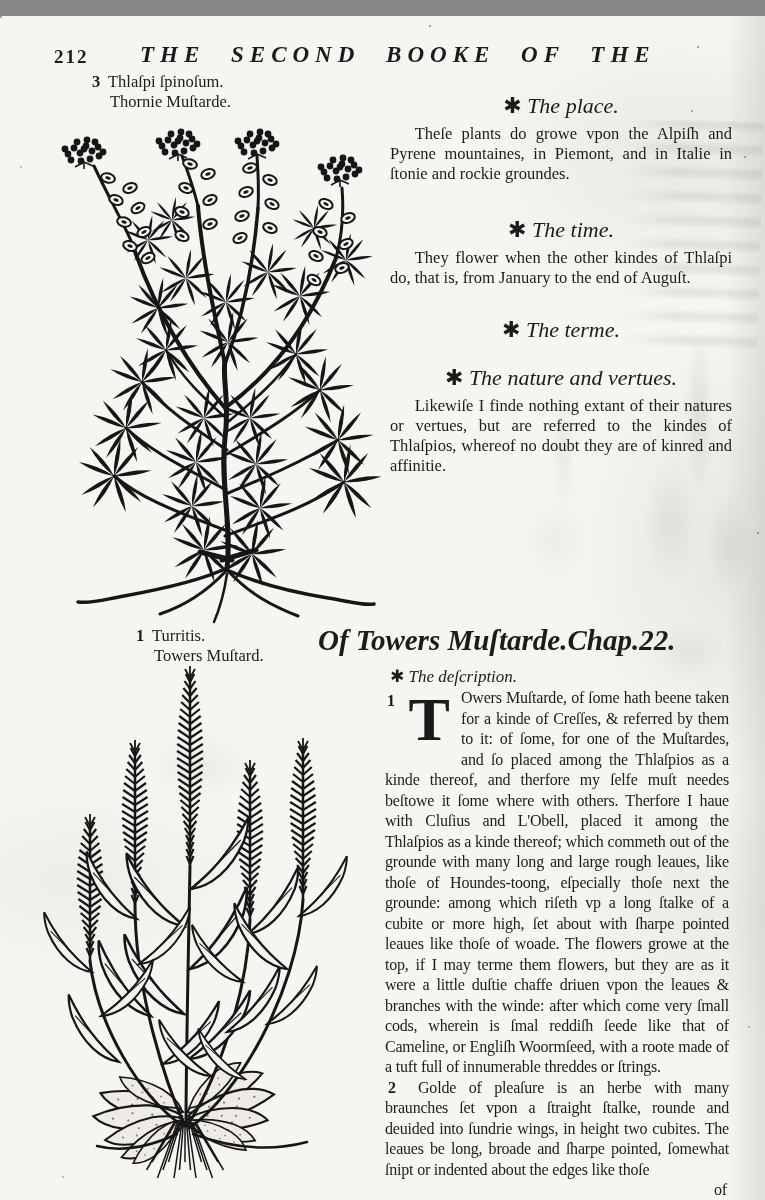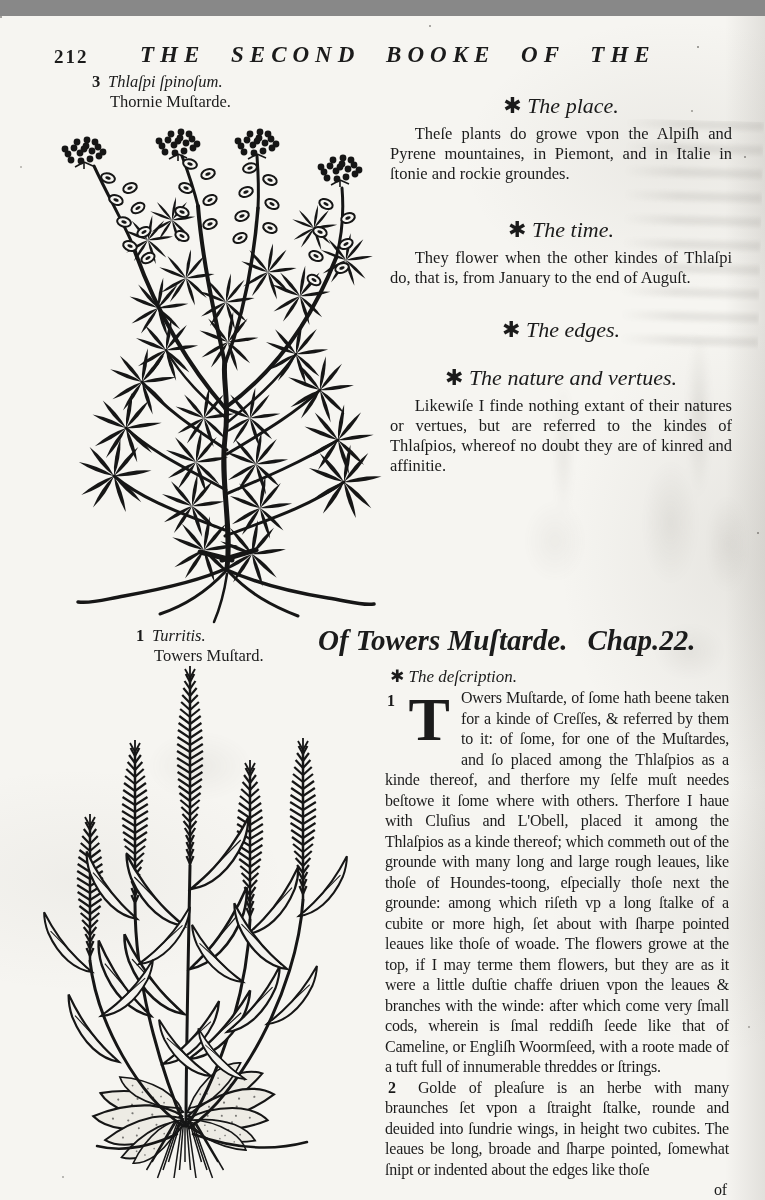--- a/index.html
+++ b/index.html
@@ -14,34 +14,34 @@
       linear-gradient(to left, rgba(100,95,88,.14), rgba(100,95,88,0) 40px);
     font-family:"Liberation Serif", serif;
     color:#1b1b1b;
   }
   
   .pageno{position:absolute;left:54px;top:30px;font-size:19px;font-weight:700;letter-spacing:2px;}
   .booktitle{position:absolute;left:140px;top:26px;width:500px;text-align:center;
     font-size:23px;font-weight:700;letter-spacing:6px;word-spacing:14px;white-space:nowrap;font-style:italic;}
   
   .figcap{position:absolute;font-size:16.5px;line-height:20px;}
-  .figcap .lat{font-style:italic;}
+  .figcap .lat{}
   .figcap .no{display:inline-block;width:16px;font-weight:700;}
   .figcap .eng{display:block;padding-left:18px;}
   #cap1{left:92px;top:56px;}
   #cap2{left:136px;top:610px;}
   
   .colA{position:absolute;left:390px;top:80px;width:342px;font-size:16.5px;line-height:20px;text-align:justify;}
   .sechead{margin:0;text-align:center;font-style:italic;font-weight:400;font-size:22px;
     font-family:"Liberation Serif","DejaVu Sans",serif;}
   .mt1{margin-top:36px;} .mt2{margin-top:32px;} .mt3{margin-top:28px;}
   .colA p{margin:8px 0 0 0;text-indent:1.5em;}
   
   .chapline{position:absolute;left:318px;top:608px;width:334px;display:flex;justify-content:space-between;
-    font-style:italic;font-weight:600;font-size:29px;white-space:nowrap;gap:20px;}
+    font-style:italic;font-weight:600;font-size:29px;white-space:nowrap;}
   .deschead{position:absolute;left:390px;top:650px;width:330px;text-align:left;font-style:italic;
     font-size:17px;font-family:"Liberation Serif","DejaVu Sans",serif;}
   
   .desc{position:absolute;left:385px;top:672px;width:344px;font-size:16px;line-height:20.5px;
     text-align:justify;letter-spacing:-0.2px;}
   .desc p{margin:0;}
   .p1num{position:absolute;left:2px;top:3px;font-size:16px;font-weight:700;}
   .dropcap{float:left;width:52px;height:62px;margin:2px 6px 0 18px;font-size:62px;line-height:58px;
     font-weight:700;text-align:center;}
   .p2{margin-top:0;}
@@ -607,21 +607,21 @@
           <ellipse rx="2.8" ry="1.5" fill="#161616"></ellipse>
         </g>
       </svg>
   </div>
 
   <div class="colA">
     <h4 class="sechead">✱ The place.</h4>
     <p>Theſe plants do growe vpon the Alpiſh and Pyrene mountaines, in Piemont, and in Italie in ſtonie and rockie groundes.</p>
     <h4 class="sechead mt1">✱ The time.</h4>
     <p>They flower when the other kindes of Thlaſpi do, that is, from January to the end of Auguſt.</p>
-    <h4 class="sechead mt2">✱ The edges.</h4>
+    <h4 class="sechead mt2">✱ The terme.</h4>
     <h4 class="sechead mt3">✱ The nature and vertues.</h4>
     <p>Likewiſe I finde nothing extant of their natures or vertues, but are referred to the kindes of Thlaſpios, whereof no doubt they are of kinred and affinitie.</p>
   </div>
 
   <div class="figcap" id="cap2">
     <span class="no">1</span><span class="lat">Turritis.</span>
     <span class="eng">Towers Muſtard.</span>
   </div>
 
   <div class="chapline">

